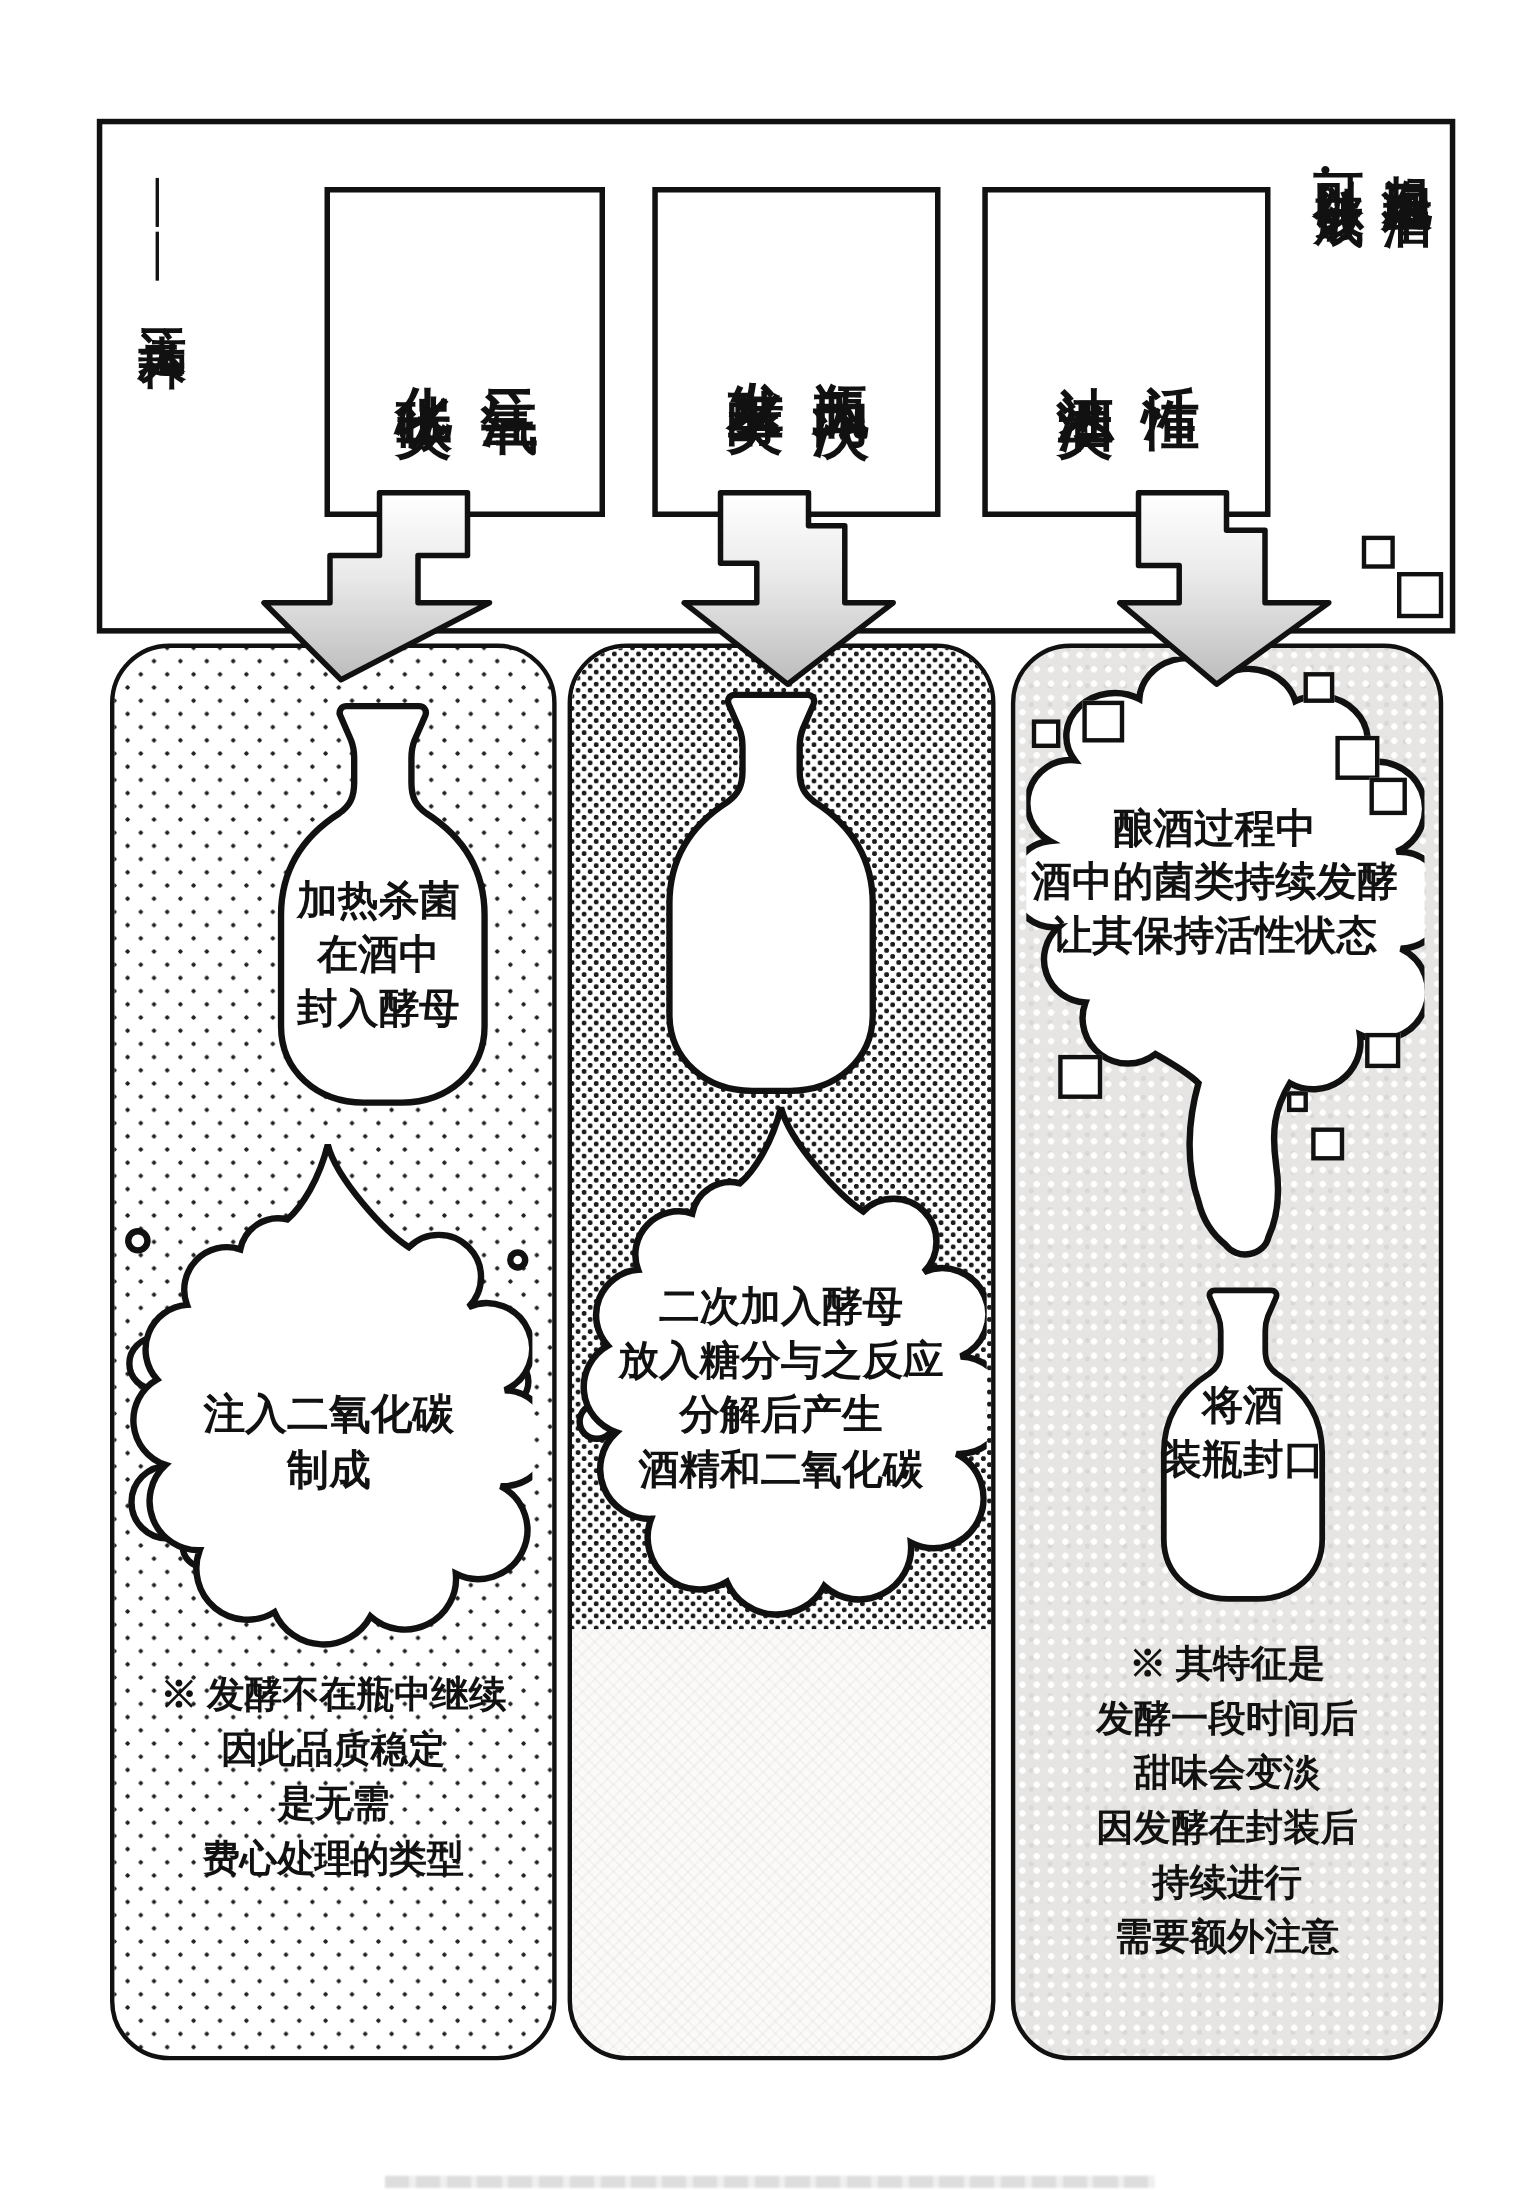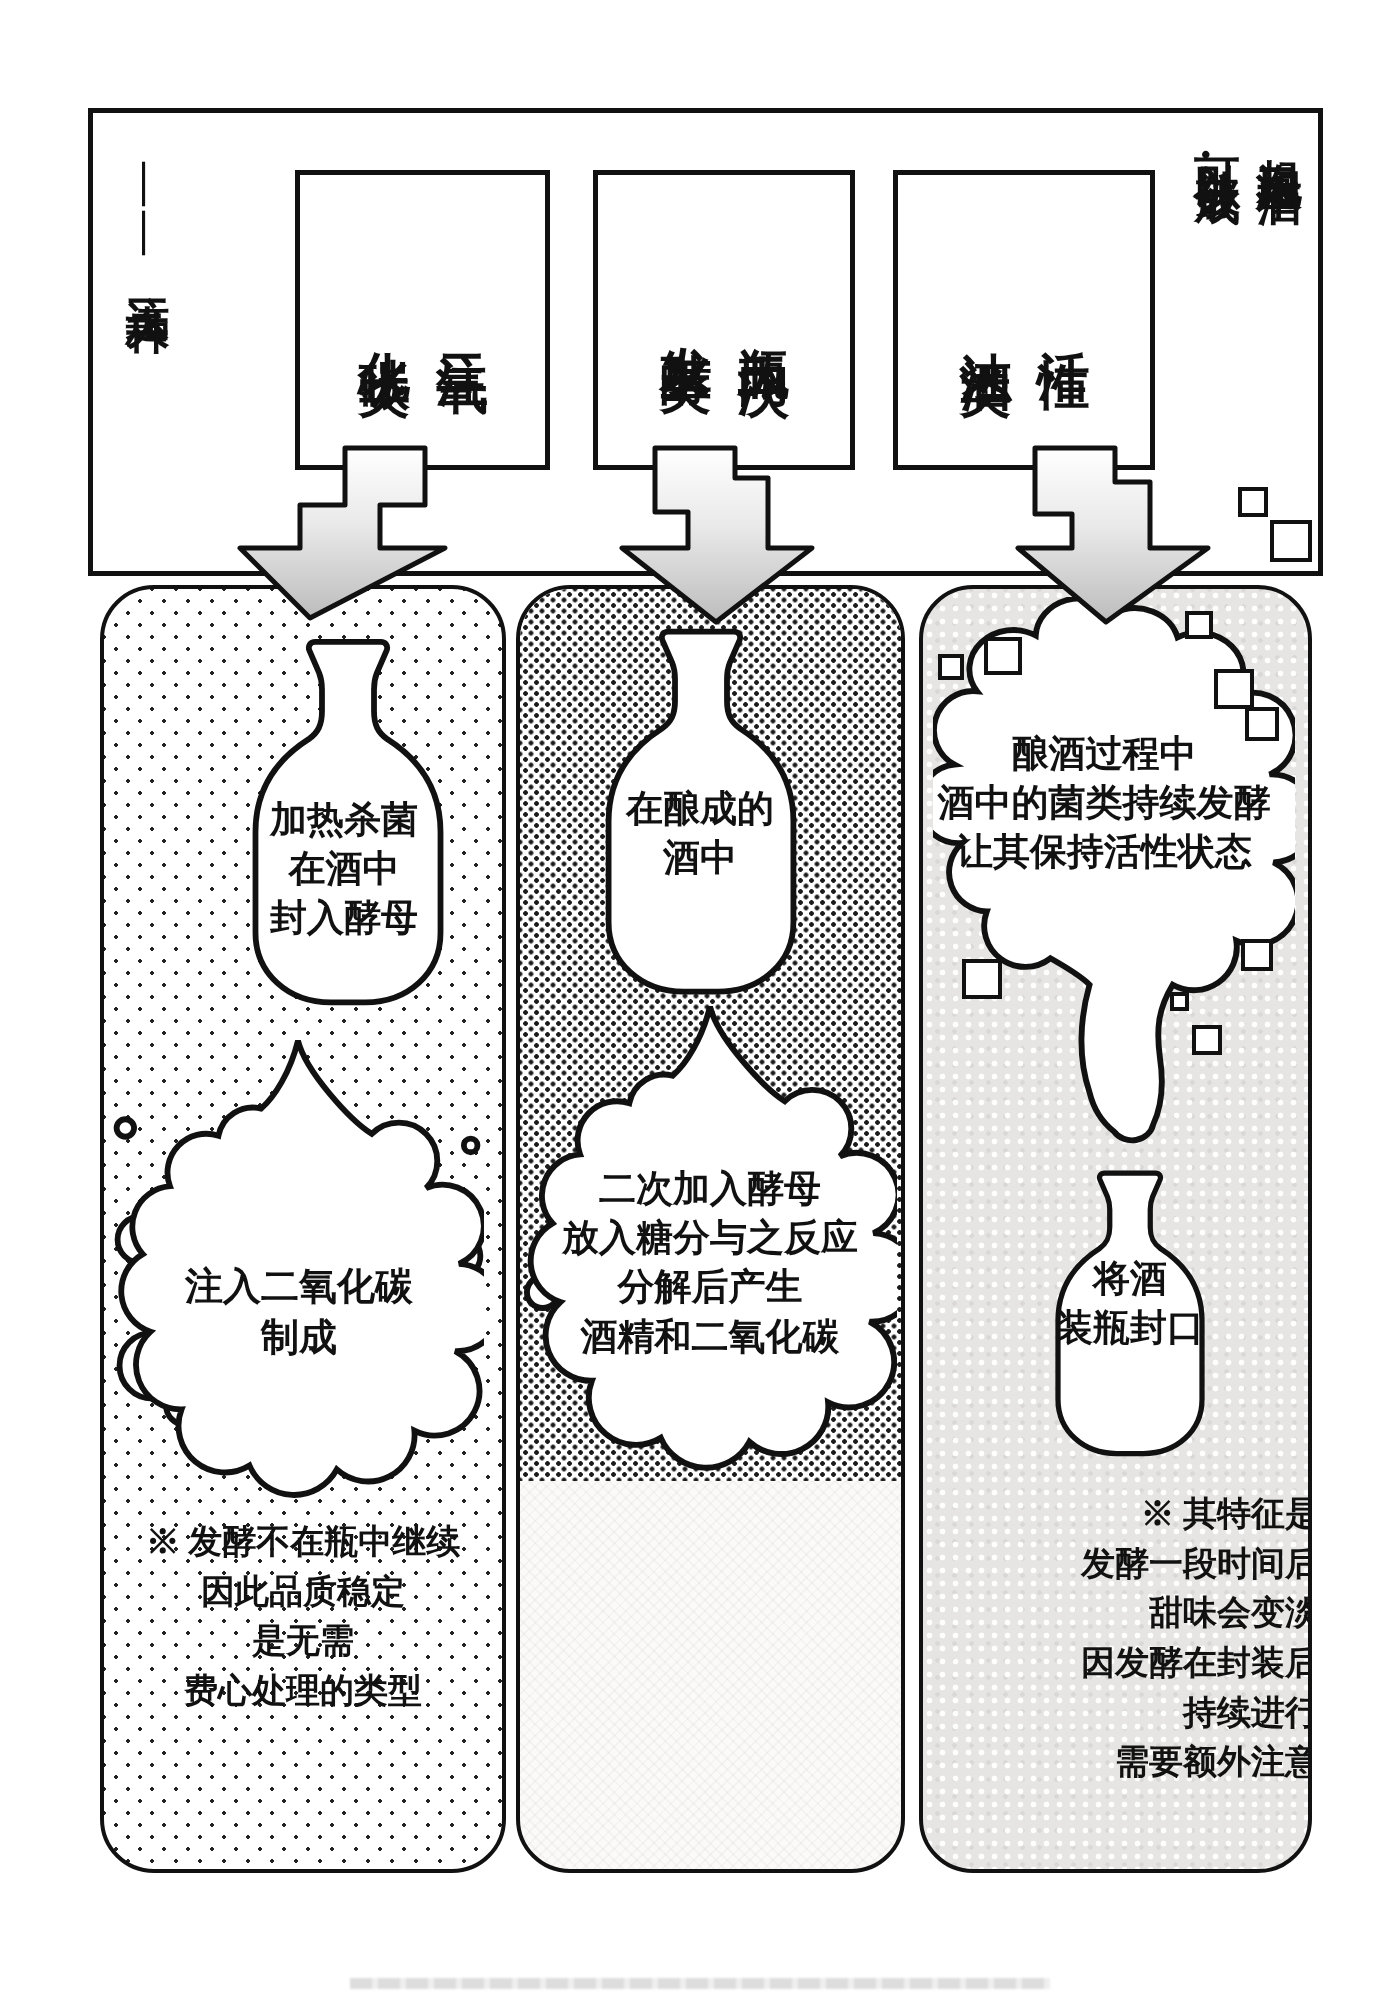--- a/index.html
+++ b/index.html
@@ -138,22 +138,20 @@
   <div id="p2" class="panel">
     <div id="p2dots"></div>
 
     <svg class="shape" style="left:45px;top:35px;" width="272" height="385" viewBox="0 0 220 400">
       <path fill="#fff" stroke="#111" stroke-width="6" d="M76,8 C71,8 68,12 70,17 L80,40 C82,45 83,50 83,57 L83,80 C83,94 79,102 69,109
            C33,132 14,163 14,205 L14,310 C14,352 48,382 92,382 L128,382
            C172,382 206,352 206,310 L206,205 C206,163 187,132 151,109
            C141,102 137,94 137,80 L137,57 C137,50 138,45 140,40 L150,17
            C152,12 149,8 144,8 Z"></path>
     </svg>
-    <div class="btxt pre" style="left:40px;top:195px;width:280px;">在酿成的
-酒中</div>
 
     <svg class="shape" style="left:3px;top:398px;" width="374" height="512" viewBox="0 0 380 500">
       <g fill="#fff" stroke="#111" stroke-width="6">
         <circle cx="20" cy="300" r="16"></circle>
         <circle cx="365" cy="290" r="12"></circle>
         <path d="M190,10 C182,42 166,68 152,80
           A36,36 0 0 0 108,108 A40,40 0 0 0 58,160 A42,42 0 0 0 30,230
           A44,44 0 0 0 38,310 A46,46 0 0 0 70,390 A48,48 0 0 0 140,448
           A50,50 0 0 0 230,452 A48,48 0 0 0 310,412 A44,44 0 0 0 352,330
           A42,42 0 0 0 356,240 A40,40 0 0 0 322,162 A38,38 0 0 0 266,106
@@ -193,21 +191,21 @@
     <svg class="shape" style="left:64px;top:578px;" width="286" height="300" viewBox="0 0 220 400">
       <path fill="#fff" stroke="#111" stroke-width="7" d="M76,8 C71,8 68,12 70,17 L80,40 C82,45 83,50 83,57 L83,80 C83,94 79,102 69,109
            C33,132 14,163 14,205 L14,310 C14,352 48,382 92,382 L128,382
            C172,382 206,352 206,310 L206,205 C206,163 187,132 151,109
            C141,102 137,94 137,80 L137,57 C137,50 138,45 140,40 L150,17
            C152,12 149,8 144,8 Z"></path>
     </svg>
     <div class="btxt pre" style="left:64px;top:665px;width:286px;">将酒
 装瓶封口</div>
 
-    <div class="note pre" style="left:21px;top:900px;width:375px;text-align:right;">※ 其特征是
+    <div class="note pre" style="left:5px;top:900px;width:375px;">※ 其特征是
 发酵一段时间后
 甜味会变淡
 因发酵在封装后
 持续进行
 需要额外注意</div>
   </div>
 
   <div id="caption"></div>
 
 </div>

